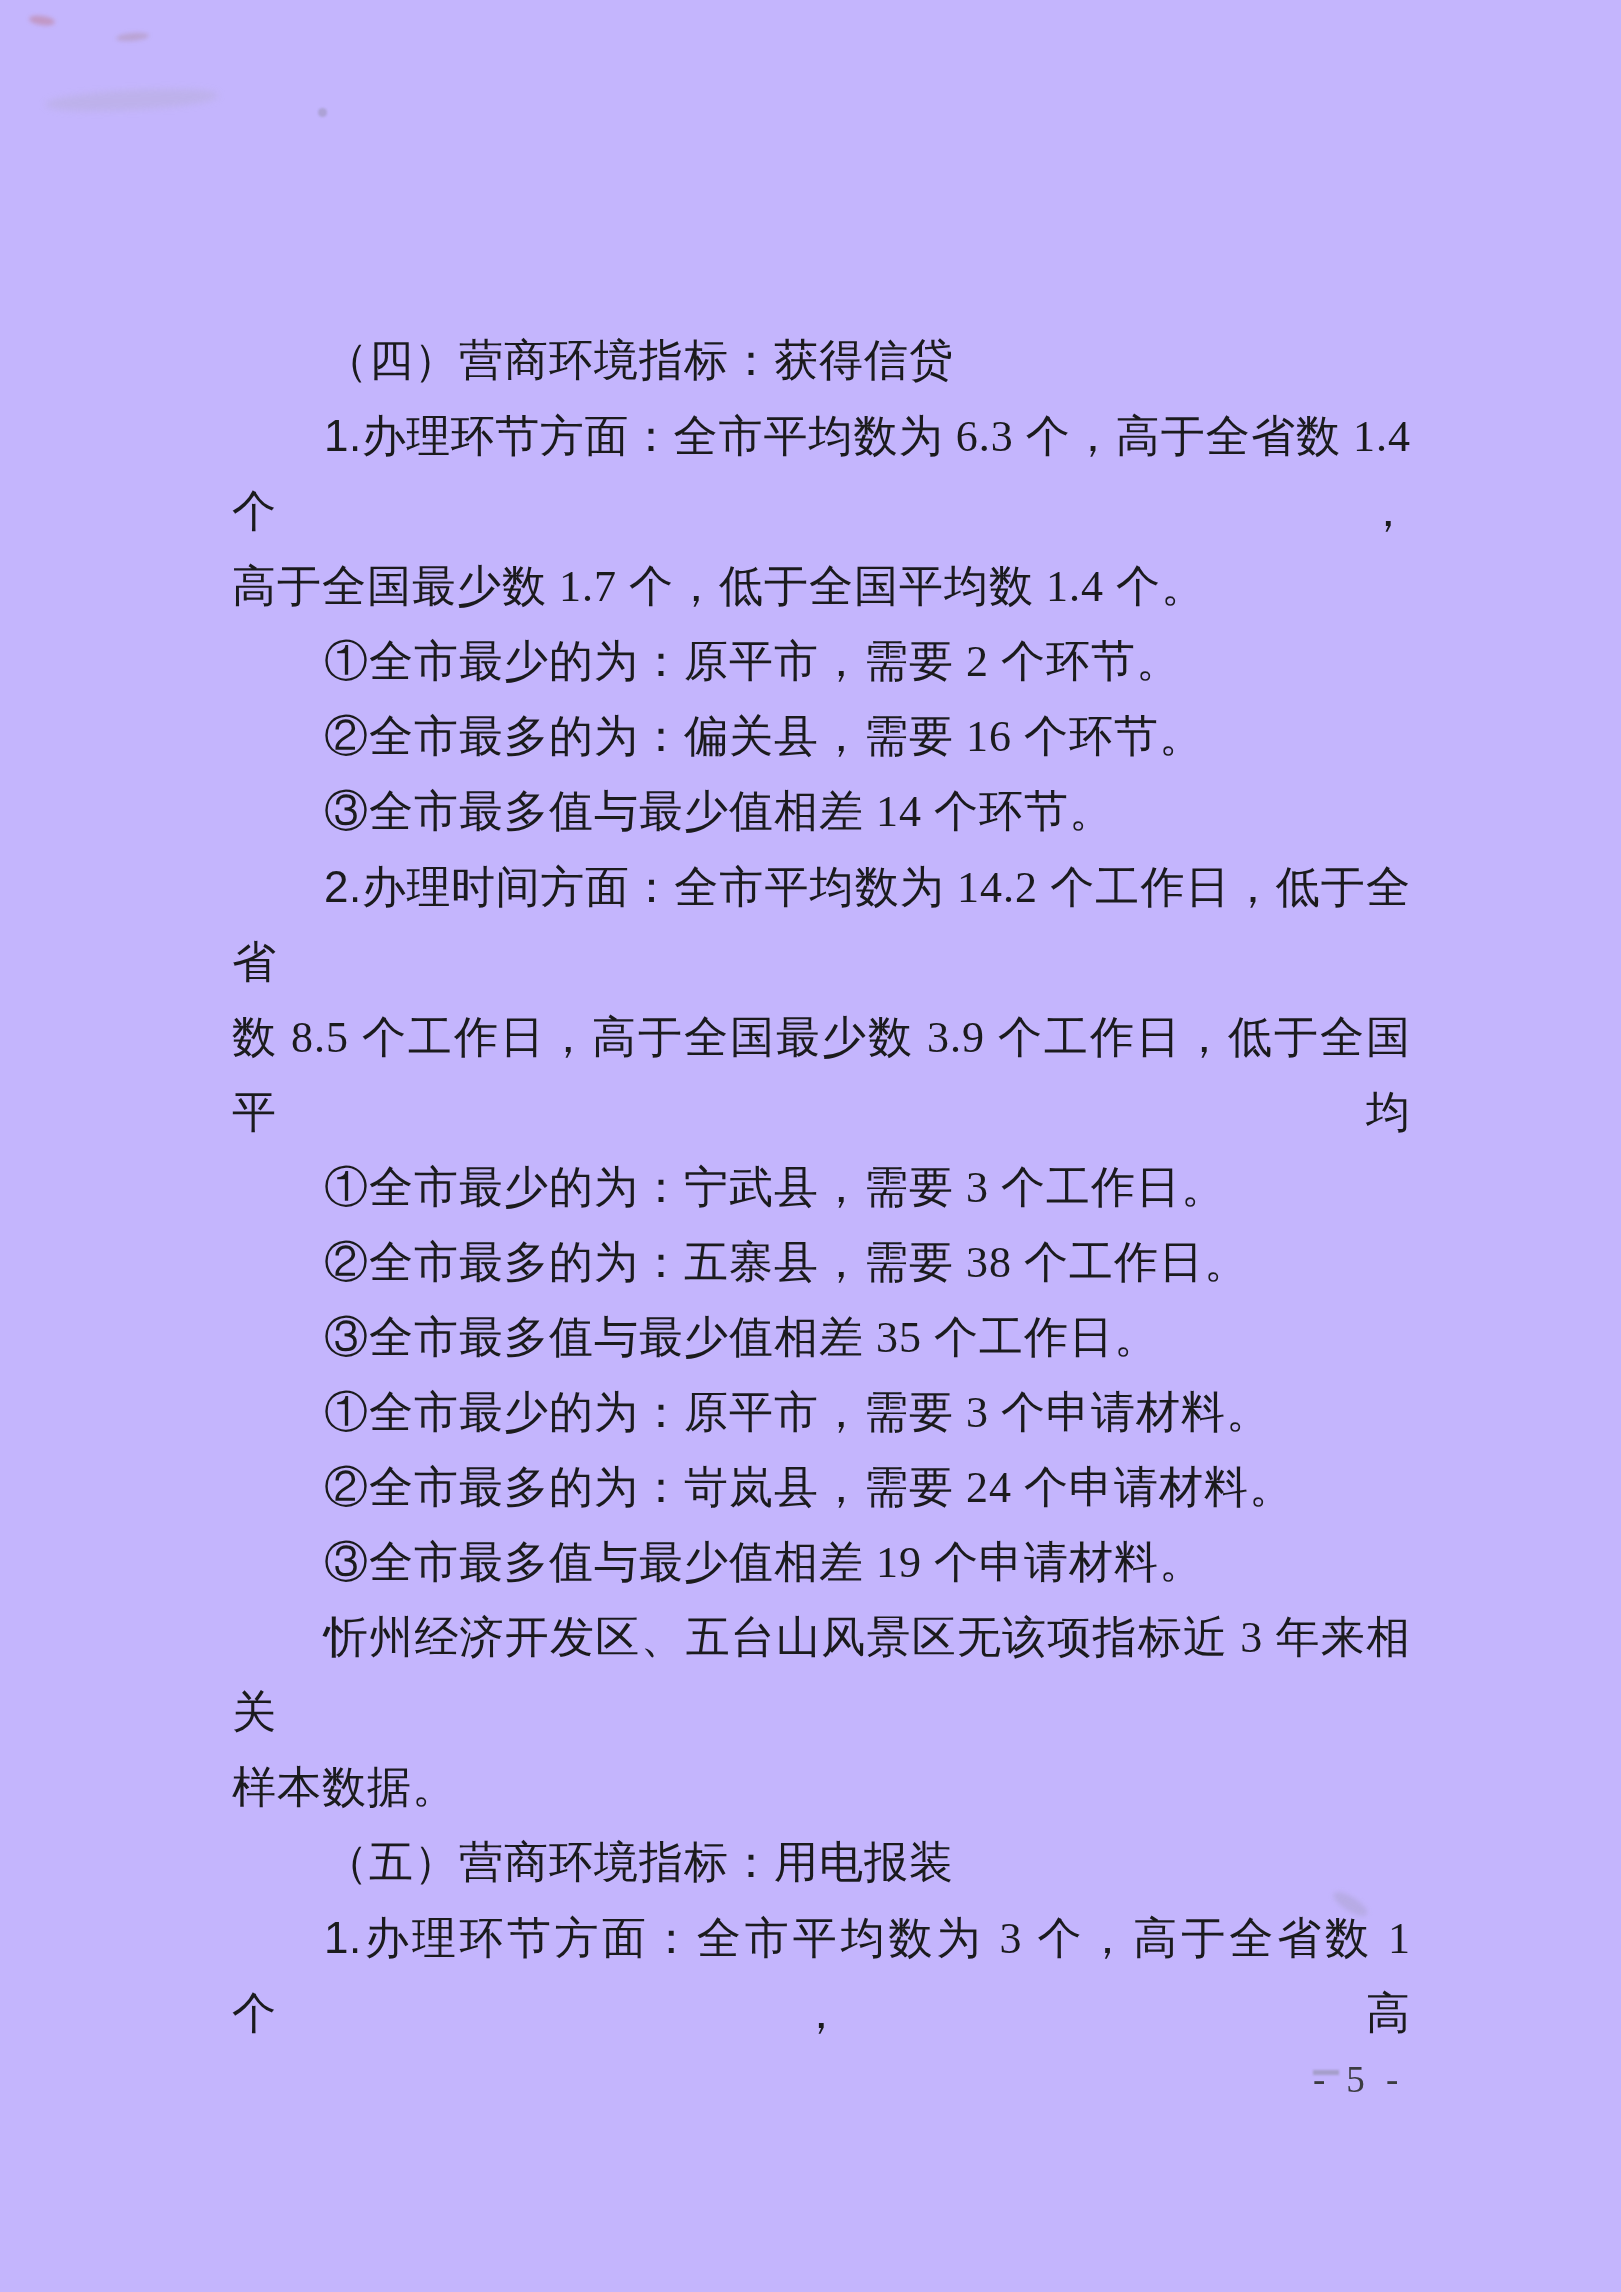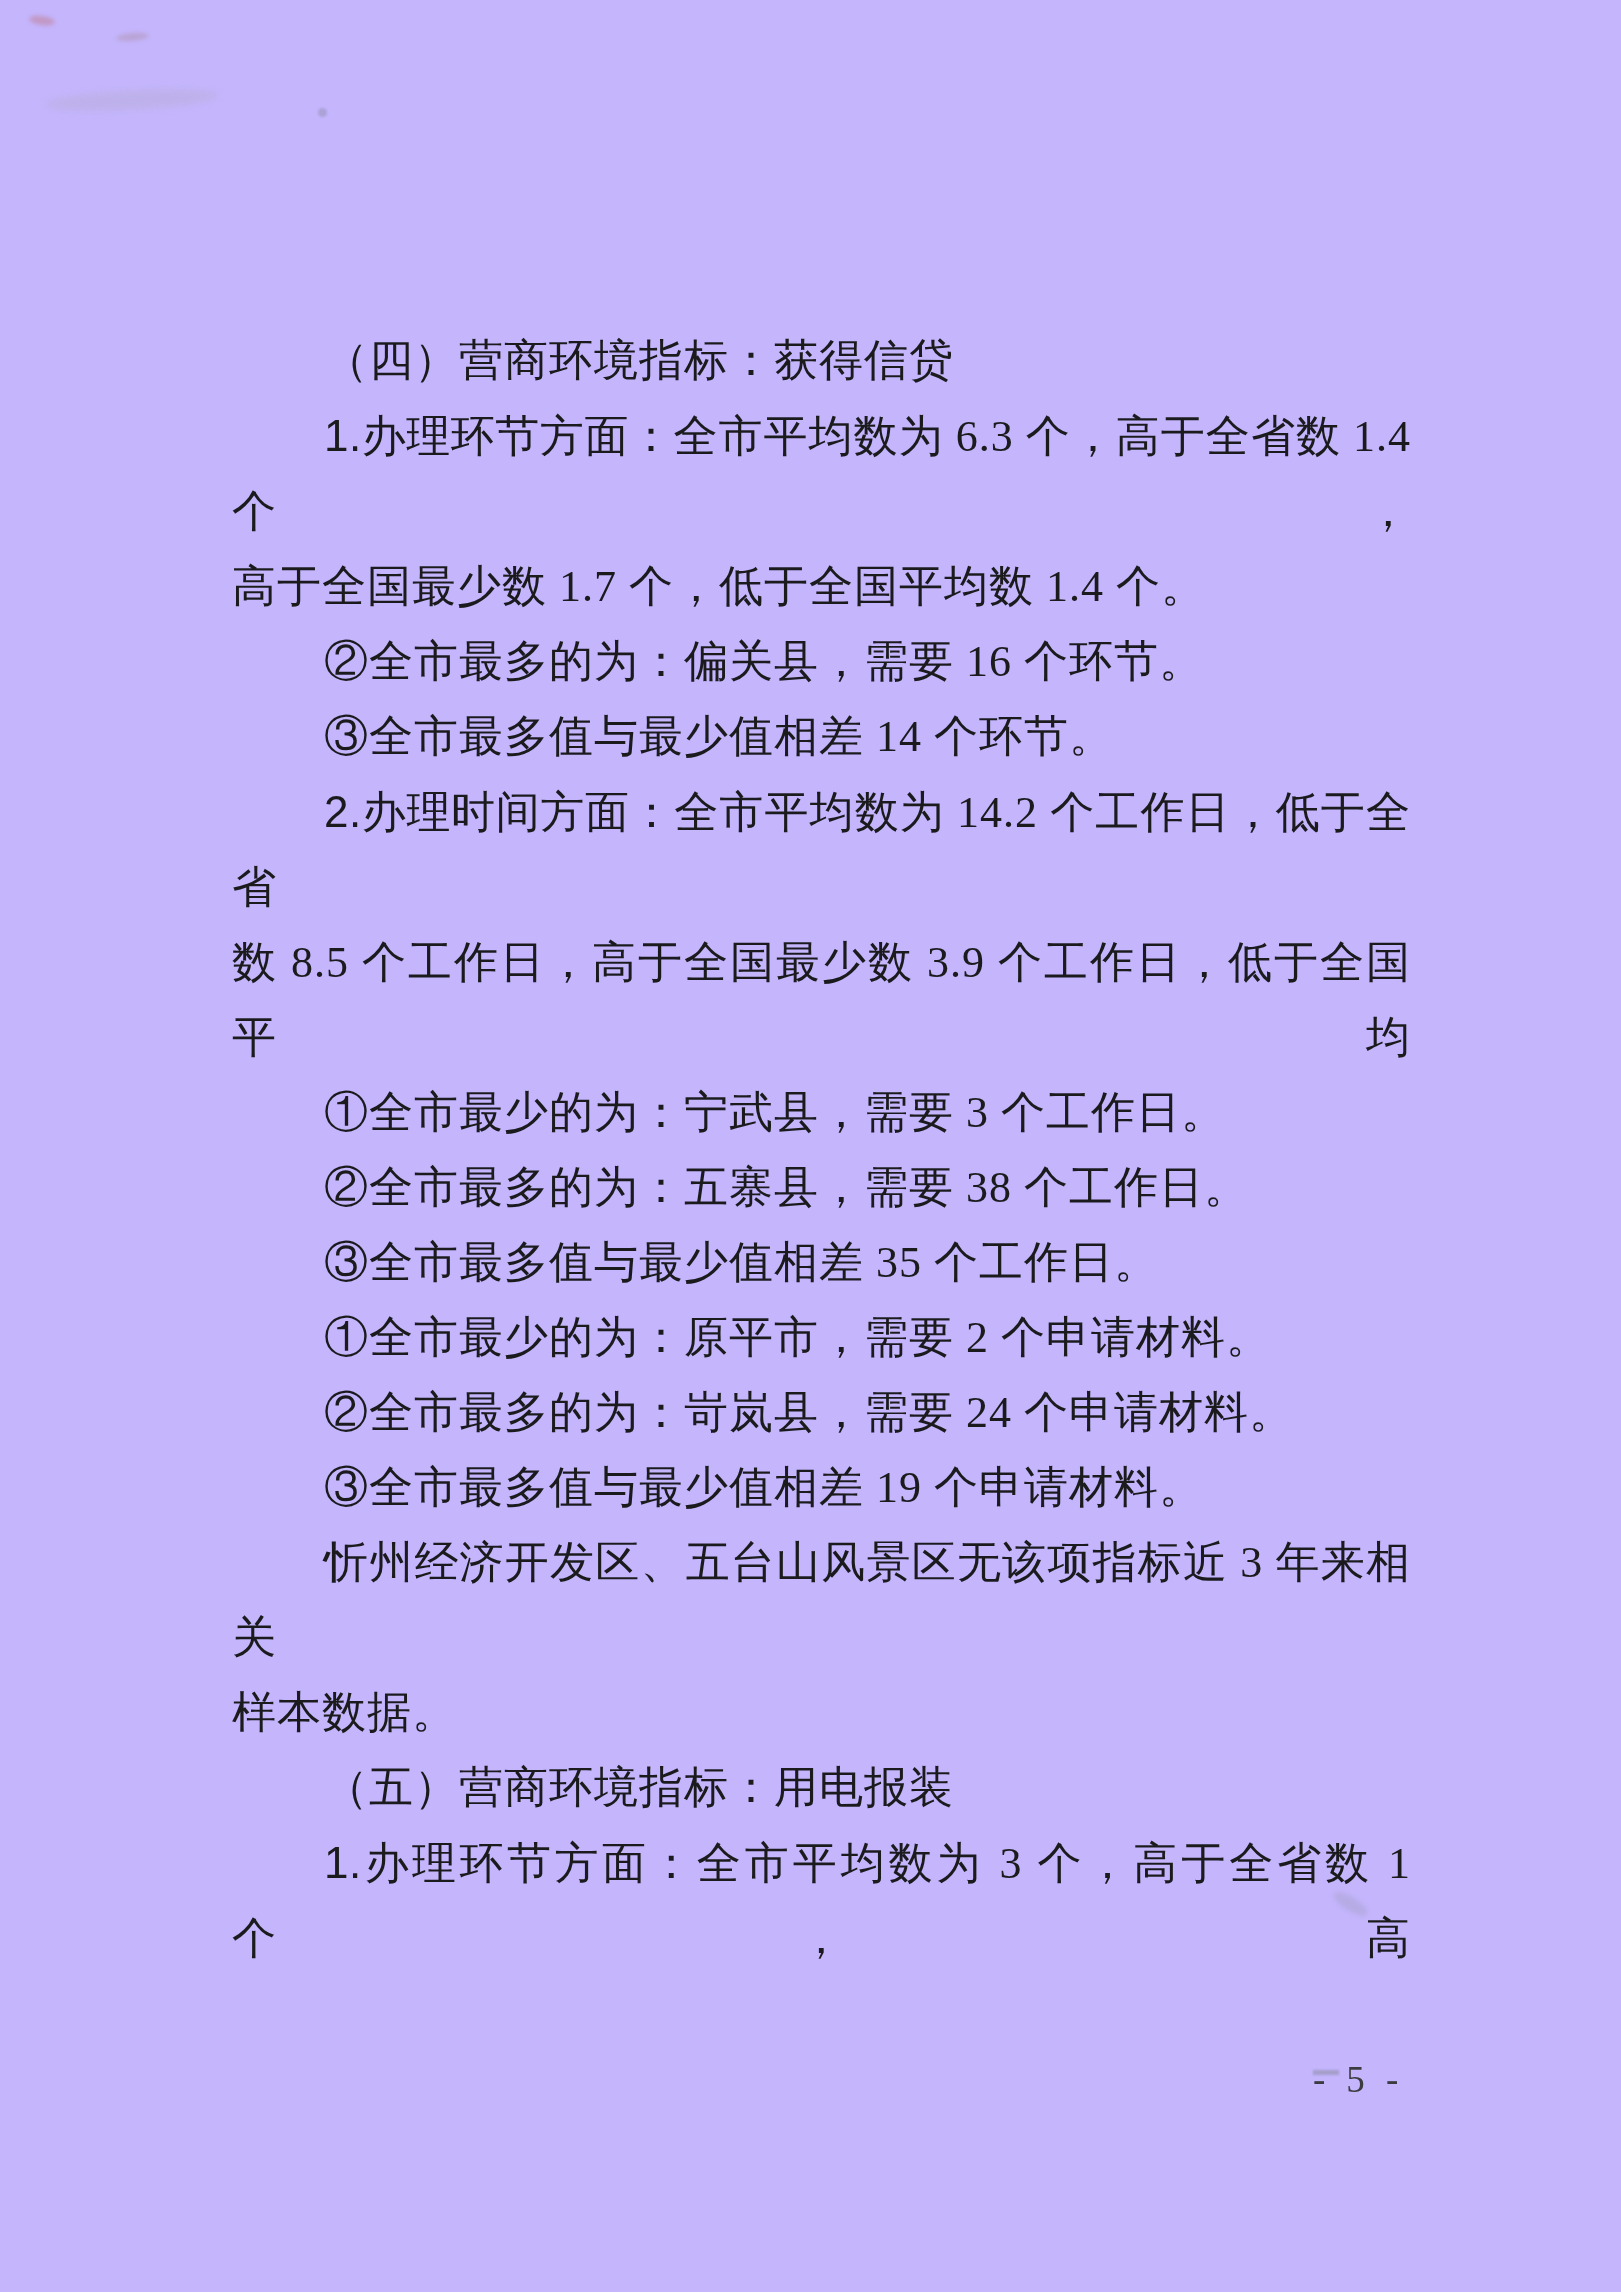--- a/index.html
+++ b/index.html
@@ -86,28 +86,29 @@
   <div class="speck-a"></div>
   <div class="speck-b"></div>
   <div class="smudge"></div>
   <div class="speck-c"></div>
   <div class="speck-d"></div>
 
   <div class="text-column">
       <div class="line indent"><span>（四）营商环境指标：获得信贷</span></div>
       <div class="line indent fill"><span class="lead">1.办理环节方面：</span><span>全市平均数为 6.3 个，高于全省数 1.4 个，</span></div>
       <div class="line"><span>高于全国最少数 1.7 个，低于全国平均数 1.4 个。</span></div>
+      <div class="line indent"><span>①全市最少的为：原平市，需要 2 个环节。</span></div>
       <div class="line indent"><span>②全市最多的为：偏关县，需要 16 个环节。</span></div>
       <div class="line indent"><span>③全市最多值与最少值相差 14 个环节。</span></div>
       <div class="line indent fill"><span class="lead">2.办理时间方面：</span><span>全市平均数为 14.2 个工作日，低于全省</span></div>
       <div class="line fill"><span>数 8.5 个工作日，高于全国最少数 3.9 个工作日，低于全国平均</span></div>
       <div class="line indent"><span>①全市最少的为：宁武县，需要 3 个工作日。</span></div>
       <div class="line indent"><span>②全市最多的为：五寨县，需要 38 个工作日。</span></div>
       <div class="line indent"><span>③全市最多值与最少值相差 35 个工作日。</span></div>
-      <div class="line indent"><span>①全市最少的为：原平市，需要 2 个申请材料。</span></div>
+      <div class="line indent"><span>①全市最少的为：原平市，需要 3 个申请材料。</span></div>
       <div class="line indent"><span>②全市最多的为：岢岚县，需要 24 个申请材料。</span></div>
       <div class="line indent"><span>③全市最多值与最少值相差 19 个申请材料。</span></div>
       <div class="line indent fill"><span>忻州经济开发区、五台山风景区无该项指标近 3 年来相关</span></div>
       <div class="line"><span>样本数据。</span></div>
       <div class="line indent"><span>（五）营商环境指标：用电报装</span></div>
       <div class="line indent fill"><span class="lead">1.办理环节方面：</span><span>全市平均数为 3 个，高于全省数 1 个，高</span></div>
     </div>
 
   <div class="ghost-dash"></div>
   <div class="page-number">- 5 -</div>

